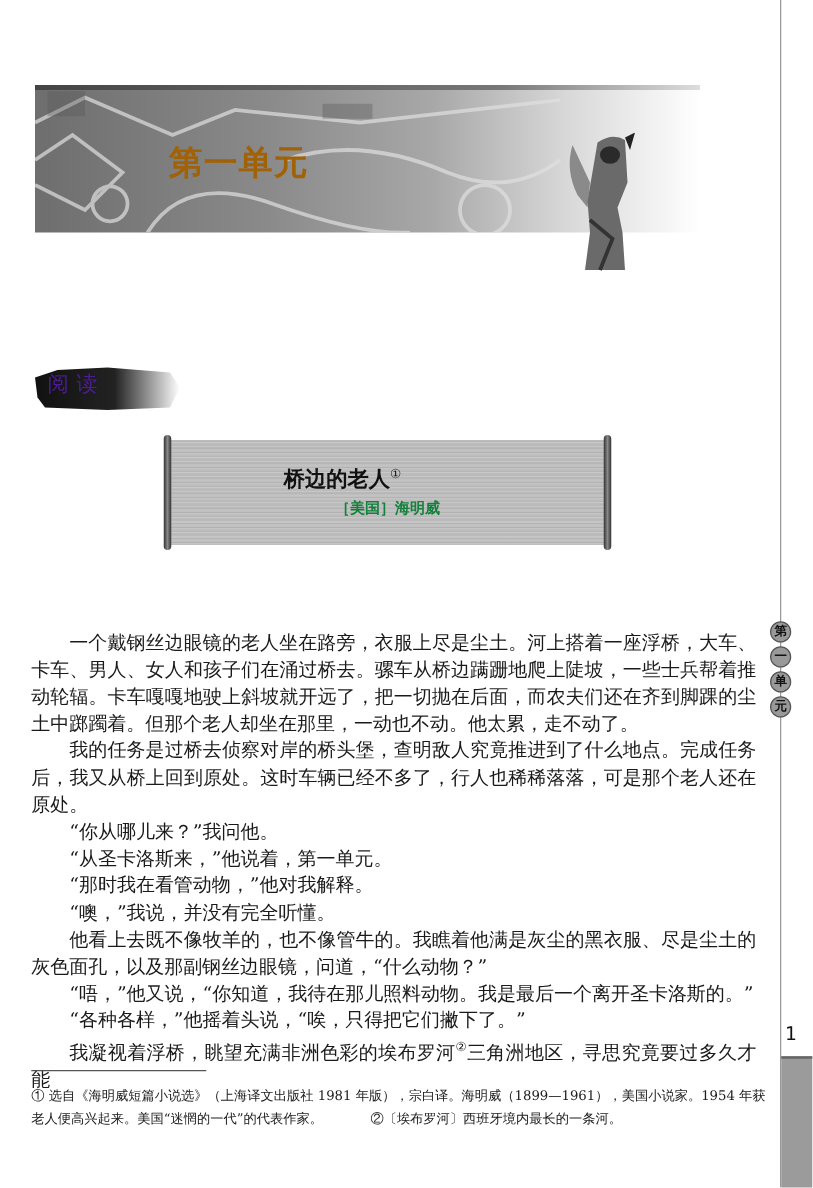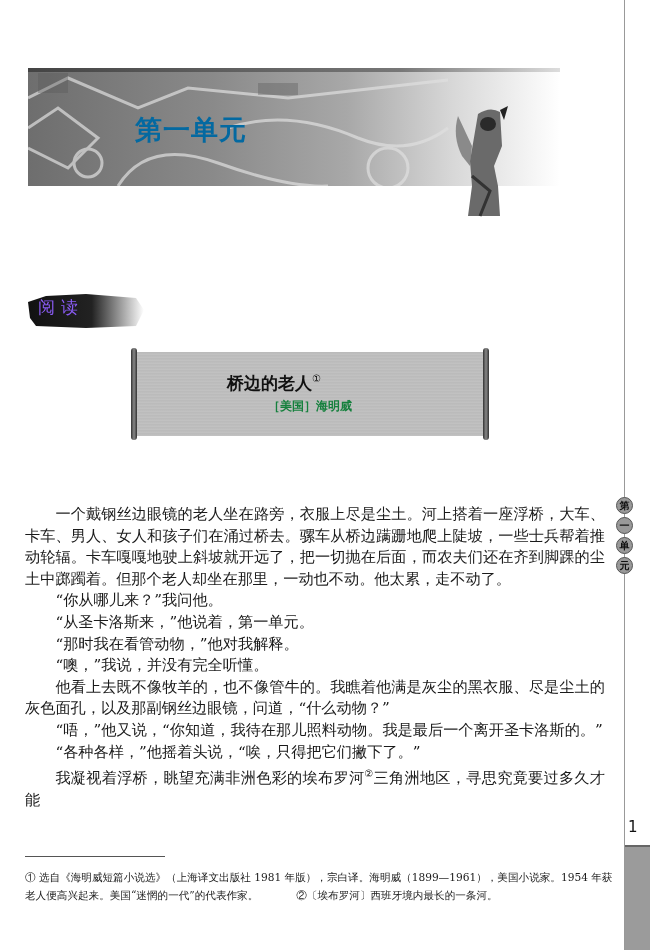--- a/index.html
+++ b/index.html
@@ -5,24 +5,24 @@
   html, body { margin:0; padding:0; }
   body { width:650px; height:950px; background:#fff; position:relative; overflow:hidden;
          font-family: "DejaVu Serif", "Liberation Serif", serif; color:#1a1a1a; }
   .banner { position:absolute; left:28px; top:68px; width:532px; height:118px;
             background: linear-gradient(90deg, #6e6e6e 0%, #8a8a8a 35%, #a8a8a8 60%, #d8d8d8 80%, #fff 100%);
             overflow:hidden; }
   .banner::before { content:""; position:absolute; left:0; top:0; right:0; height:4px;
             background: linear-gradient(90deg,#444,#777 70%,#ddd); }
   .banner svg.pattern { position:absolute; left:0; top:0; }
   .unit-title { position:absolute; left:135px; top:112px; font-size:27px; font-weight:bold;
-            color:#0369a1; letter-spacing:1px; font-family:"DejaVu Serif", serif; }
+            color:#a16207; letter-spacing:1px; font-family:"DejaVu Serif", serif; }
   .angel { position:absolute; left:450px; top:106px; }
   .reading-tag { position:absolute; left:26px; top:290px; width:120px; height:40px; }
-  .reading-label { position:absolute; left:38px; top:296px; font-size:17px; color:#8b5cf6;
+  .reading-label { position:absolute; left:38px; top:296px; font-size:17px; color:#4c1d95;
             letter-spacing:6px; font-family:"DejaVu Serif", serif; }
   .scroll { position:absolute; left:135px; top:352px; width:350px; height:84px;
             background: repeating-linear-gradient(0deg, #b9b9b9 0px, #c9c9c9 1px, #b2b2b2 2px, #c4c4c4 3px); }
   .rod { position:absolute; top:348px; width:6px; height:92px; border-radius:3px;
             background: linear-gradient(90deg,#333,#888,#333); }
   .rod.left { left:131px; } .rod.right { left:483px; }
   .lesson-title { position:absolute; left:135px; width:278px; top:372px; text-align:center;
             font-size:17px; font-weight:bold; color:#111; }
   .lesson-title sup { font-size:10px; font-weight:normal; }
   .lesson-author { position:absolute; left:135px; width:350px; top:398px; text-align:center;
@@ -86,20 +86,21 @@
 <div class="reading-label">阅读</div>
 
 <div class="scroll"></div>
 <div class="rod left"></div>
 <div class="rod right"></div>
 <div class="lesson-title"><span>桥边的老人</span><sup>①</sup></div>
 <div class="lesson-author">［美国］海明威</div>
 
 <div class="body-text">
   <p>一个戴钢丝边眼镜的老人坐在路旁，衣服上尽是尘土。河上搭着一座浮桥，大车、卡车、男人、女人和孩子们在涌过桥去。骡车从桥边蹒跚地爬上陡坡，一些士兵帮着推动轮辐。卡车嘎嘎地驶上斜坡就开远了，把一切抛在后面，而农夫们还在齐到脚踝的尘土中踯躅着。但那个老人却坐在那里，一动也不动。他太累，走不动了。</p>
+  <p>我的任务是过桥去侦察对岸的桥头堡，查明敌人究竟推进到了什么地点。完成任务后，我又从桥上回到原处。这时车辆已经不多了，行人也稀稀落落，可是那个老人还在原处。</p>
   <p>“你从哪儿来？”我问他。</p>
   <p>“从圣卡洛斯来，”他说着，第一单元。</p>
   <p>“那时我在看管动物，”他对我解释。</p>
   <p>“噢，”我说，并没有完全听懂。</p>
   <p>他看上去既不像牧羊的，也不像管牛的。我瞧着他满是灰尘的黑衣服、尽是尘土的灰色面孔，以及那副钢丝边眼镜，问道，“什么动物？”</p>
   <p>“唔，”他又说，“你知道，我待在那儿照料动物。我是最后一个离开圣卡洛斯的。”</p>
   <p>“各种各样，”他摇着头说，“唉，只得把它们撇下了。”</p>
   <p><span>我凝视着浮桥，眺望充满非洲色彩的埃布罗河</span><sup>②</sup><span>三角洲地区，寻思究竟要过多久才能</span></p>
 </div>
 

